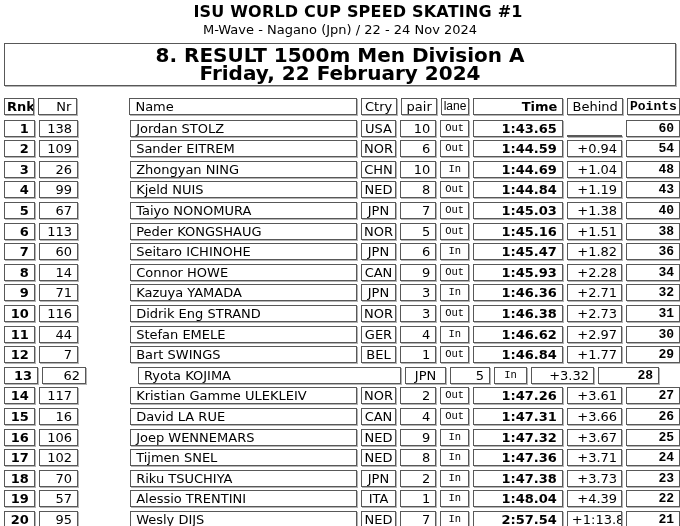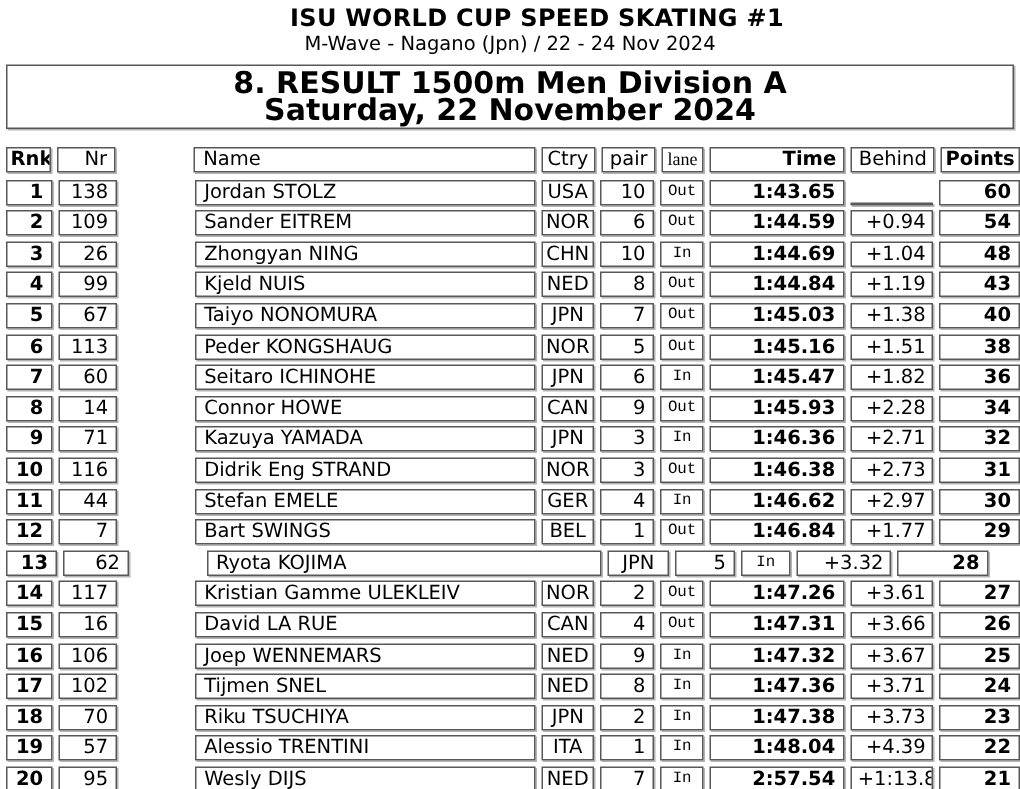--- a/index.html
+++ b/index.html
@@ -29,48 +29,48 @@
   .row.header{margin-bottom:4.6px;}
   .cell{
     box-sizing:border-box;
     border:1px solid #585858;
     box-shadow:1px 1px 0 #b4b4b4;
     background:#ffffff;
     font-size:13px;line-height:15px;
     padding:0 5px;margin-right:4px;
     white-space:nowrap;overflow:hidden;
   }
-  .cell:last-child{margin-right:0;}
+  .cell:last-child{margin-right:0;font-family:Liberation Mono, monospace;}
   .c-rnk   {width:34px;text-align:right;font-weight:bold;}
   .c-nr    {width:44px;text-align:right;}
   .c-name  {width:263px;text-align:left;margin-left:48px;}
   .c-ctry  {width:41px;text-align:center;padding:0 2px;}
   .c-pair  {width:40px;text-align:right;}
   .c-lane  {width:33px;text-align:center;padding:0 1px;
             font-family:"Liberation Mono","DejaVu Sans Mono",monospace;
             font-size:10.5px;}
   .c-time  {width:103px;text-align:right;font-weight:bold;}
   .c-behind{width:63px;text-align:right;padding:0 4px;}
   .c-points{width:61px;text-align:right;font-weight:bold;}
   .header .c-rnk   {text-align:center;padding:0 2px;}
   .header .c-pair  {text-align:center;}
-  .header .c-lane  {font-family:Liberation Serif, serif;
+  .header .c-lane  {font-family:Liberation Sans, sans-serif;
                     font-size:12px;font-weight:normal;}
   .header .c-points{text-align:center;padding:0 2px;}
 </style>
 </head>
 <body>
 
 <div>
   <div class="title">ISU WORLD CUP SPEED SKATING #1</div>
   <div class="subtitle">M-Wave - Nagano (Jpn) / 22 - 24 Nov 2024</div>
 
   <div class="event-box">
     <div>8. RESULT 1500m Men Division A</div>
-    <div>Saturday, 22 November 2024</div>
+    <div>Friday, 22 February 2024</div>
   </div>
 
   <div class="table">
     <div class="row header">
       <div class="cell c-rnk">Rnk</div>
       <div class="cell c-nr">Nr</div>
       <div class="cell c-name">Name</div>
       <div class="cell c-ctry">Ctry</div>
       <div class="cell c-pair">pair</div>
       <div class="cell c-lane">lane</div>

